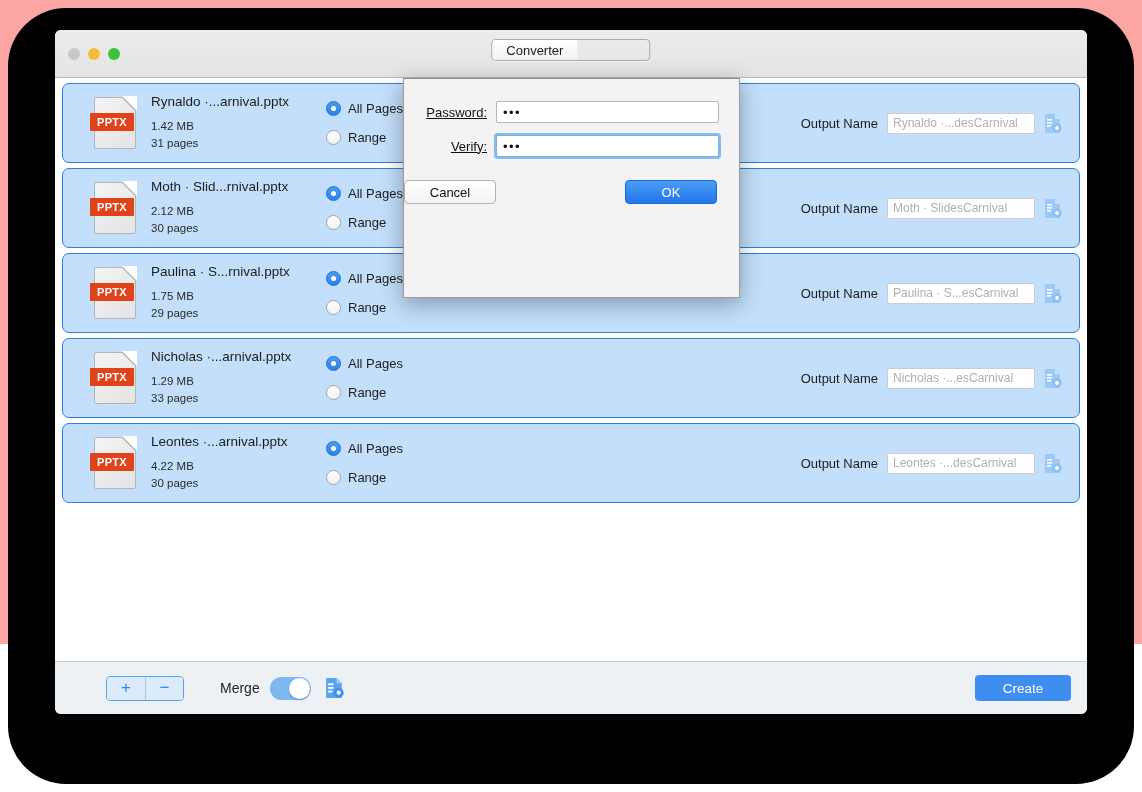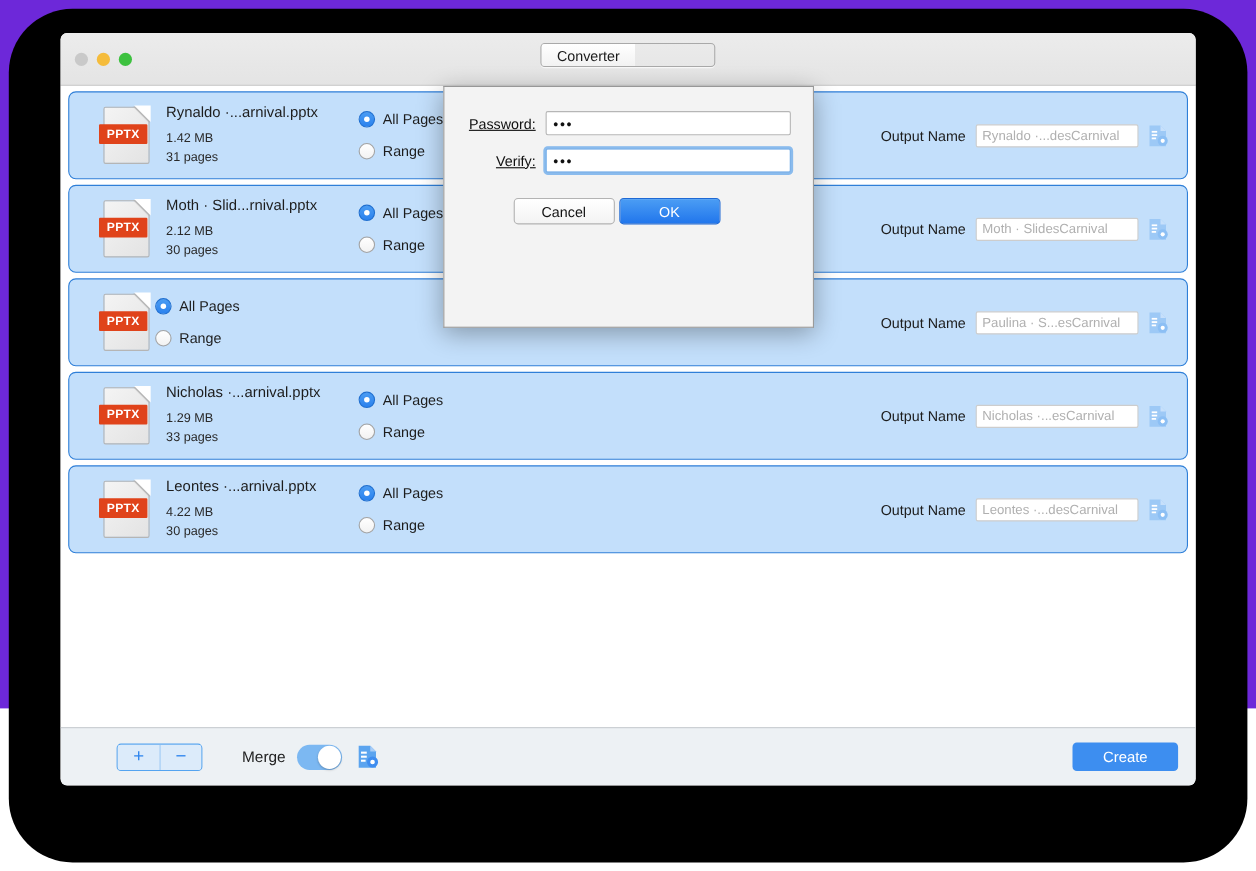--- a/index.html
+++ b/index.html
@@ -6,21 +6,21 @@
   html, body {
     margin: 0; padding: 0;
     width: 1142px; height: 792px;
     background: #ffffff;
     font-family: "Liberation Sans", sans-serif;
     overflow: hidden;
   }
   #screen {
     position: relative;
     width: 1142px; height: 644px;
-    background: #6d28d9;
+    background: #fca5a5;
     padding-left: 20px;
   }
   
   #frame {
     position: absolute;
     left: 8px; top: 8px;
     width: 1126px; height: 776px;
     background: #000000;
     border-radius: 58px;
   }
@@ -335,21 +335,21 @@
   .chev {
     width: 0; height: 0;
     border-left: 4px solid transparent;
     border-right: 4px solid transparent;
   }
   .chev.up   { border-bottom: 4px solid #ffffff; }
   .chev.down { border-top: 4px solid #ffffff; }
 
   .dlg-buttons {
     display: flex;
-    justify-content: center;
+    justify-content: space-between;
     gap: 4px;
     margin-top: 23px;
     padding-right: 2px;
   }
   .btn {
     width: 92px; height: 24px;
     border-radius: 4px;
     font-size: 13px;
     display: flex; align-items: center; justify-content: center;
     cursor: default;
@@ -458,20 +458,25 @@
           </svg>
         </div>
       </div>
 
       <div class="file-row">
         <div class="doc-icon">
           <div class="sheet"></div>
             <div class="fold"></div>
           <div class="badge">PPTX</div>
         </div>
+        <div class="file-meta">
+          <div class="file-name">Paulina · S...rnival.pptx</div>
+          <div class="file-sub">1.75 MB</div>
+          <div class="file-sub">29 pages</div>
+        </div>
         <div class="radios">
           <div class="radio-line">
             <span class="radio on"></span>
             <span>All Pages</span>
           </div>
           <div class="radio-line">
             <span class="radio"></span>
             <span>Range</span>
           </div>
         </div>

